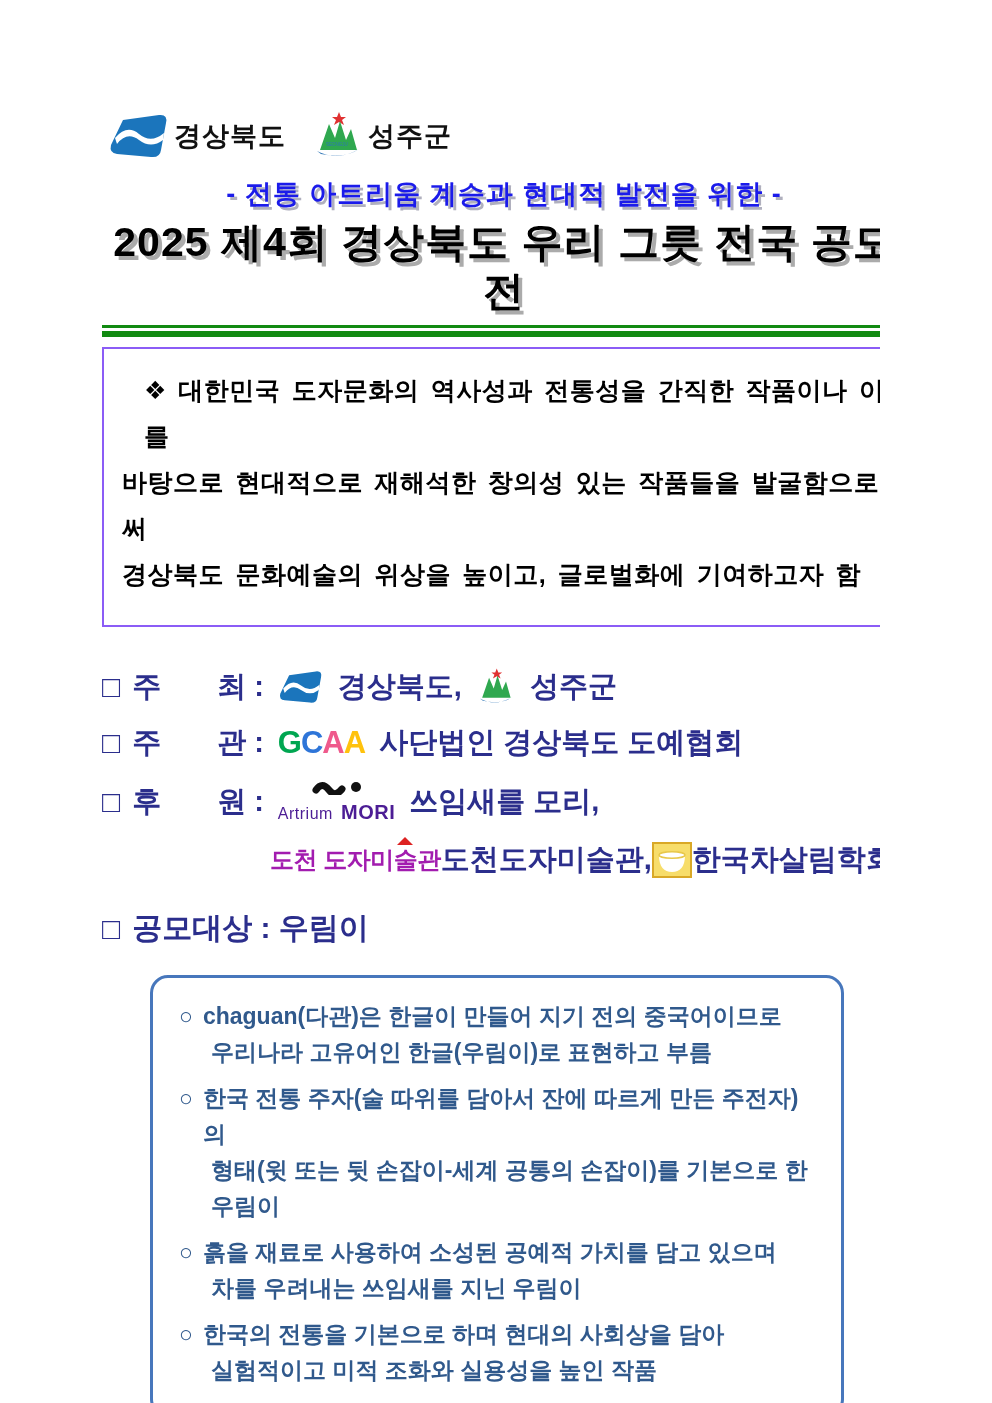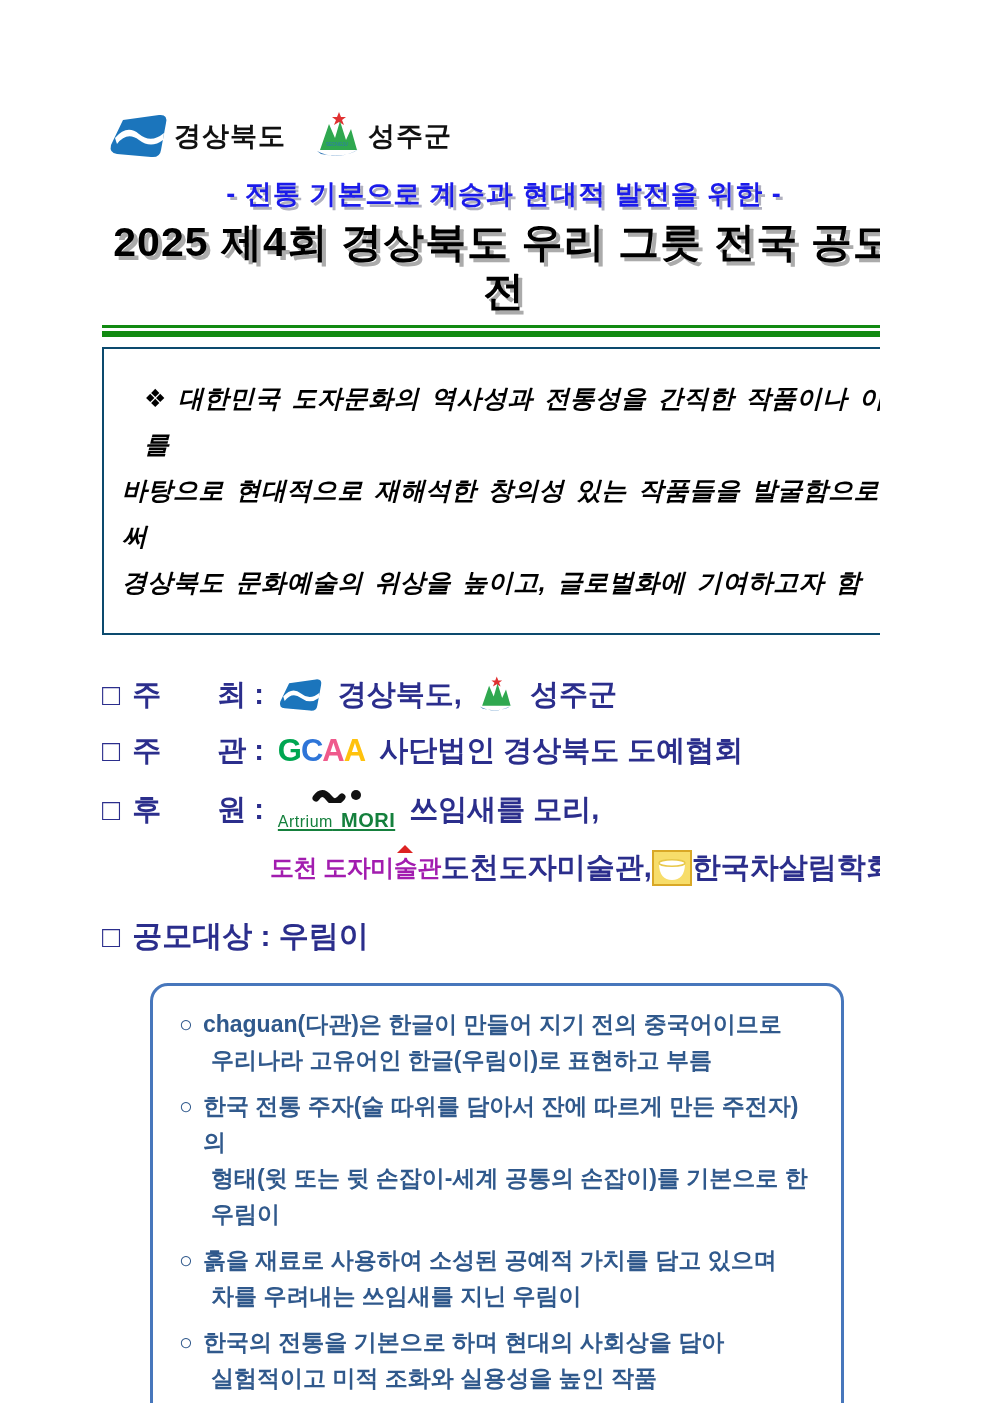--- a/index.html
+++ b/index.html
@@ -17,42 +17,42 @@
             text-shadow:3px 3px 0 #b0b0be;letter-spacing:1px;}
   .title{margin:6px 0 0 0;text-align:center;font-size:41px;font-weight:bold;color:#000;
          text-shadow:4px 4px 0 #ababab;letter-spacing:1px;line-height:1.2;}
 
   .green-rule{margin-top:9px;}
   .green-rule .gr-top{height:3px;background:#118a11;}
   .green-rule .gr-gap{height:3px;background:#fff;}
   .green-rule .gr-bot{height:6px;background:#118a11;}
 
   
-  .purpose-box{margin-top:10px;border:2px solid #0c4a6e;padding:26px 10px 28px 18px;font-style:italic;}
+  .purpose-box{margin-top:10px;border:2px solid #8b5cf6;padding:18px 10px 28px 18px;}
   .purpose-box .pl{margin:0;font-size:25px;font-weight:bold;color:#000;line-height:46px;
                    letter-spacing:0.5px;word-spacing:4px;}
   .purpose-box .pl1{padding-left:22px;}
 
   
   .rows{margin-top:40px;}
   .row{display:flex;align-items:center;margin-bottom:16px;font-size:29px;font-weight:bold;color:#2b2e8c;}
   .cb{font-size:30px;font-weight:normal;color:#2b2e8c;}
   .la{margin-left:12px;}
   .lb{margin-left:56px;}
   .row .gap{width:14px;}
   .navy{color:#2b2e8c;}
   .row svg{flex:0 0 auto;}
 
   
   .gcaa{display:inline-flex;margin-left:14px;font-size:31px;font-weight:bold;letter-spacing:-1px;}
   .gcaa .g{color:#00a651;} .gcaa .c{color:#2e75d8;} .gcaa .a1{color:#ef5a8c;} .gcaa .a2{color:#ffc20d;}
 
   
   .artrium{display:inline-flex;flex-direction:column;align-items:center;margin-left:14px;line-height:1;}
-  .artrium-text{color:#15803d;white-space:nowrap;text-decoration:underline;}
+  .artrium-text{color:#4c1d95;white-space:nowrap;}
   .artrium-text .aw1{font-size:16px;font-weight:normal;letter-spacing:0.5px;}
   .artrium-text .aw2{font-size:20px;font-weight:bold;letter-spacing:0.5px;}
 
   .row2{display:flex;align-items:center;margin:2px 0 18px 168px;font-size:29px;font-weight:bold;color:#2b2e8c;}
 
   
   .docheon{display:inline-flex;align-items:flex-start;font-size:24px;font-weight:bold;color:#a21caf;letter-spacing:-0.5px;white-space:pre;}
   .sul-wrap{position:relative;display:inline-block;}
   .sul-wrap .roof{position:absolute;left:50%;top:-7px;transform:translateX(-50%);width:0;height:0;
                   border-left:8px solid transparent;border-right:8px solid transparent;
@@ -88,21 +88,21 @@
         <svg width="52" height="52" viewBox="0 0 52 52">
           <polygon points="27,2 29,7 34,7 30,10 32,15 27,12 22,15 24,10 20,7 25,7" fill="#e03131"></polygon>
           <path d="M8,40 L17,14 L23,28 L28,11 L34,30 L39,19 L45,40 Z" fill="#2fa84f"></path>
           <path d="M5,41 Q26,52 47,39 Q33,49 9,44 Z" fill="#2e75b6"></path>
           <text x="14" y="36" font-size="4.5" fill="#2e75b6">SEONGJU</text>
         </svg>
         <span class="logo-text">성주군</span>
       </div>
     </div>
 
-    <div class="subtitle">- 전통 기본으로 계승과 현대적 발전을 위한 -</div>
+    <div class="subtitle">- 전통 아트리움 계승과 현대적 발전을 위한 -</div>
     <h1 class="title">2025 제4회 경상북도 우리 그릇 전국 공모전</h1>
 
     <div class="green-rule">
       <div class="gr-top"></div>
       <div class="gr-gap"></div>
       <div class="gr-bot"></div>
     </div>
 
     <div class="purpose-box">
       <p class="pl pl1">❖ 대한민국 도자문화의 역사성과 전통성을 간직한 작품이나 이를</p>

